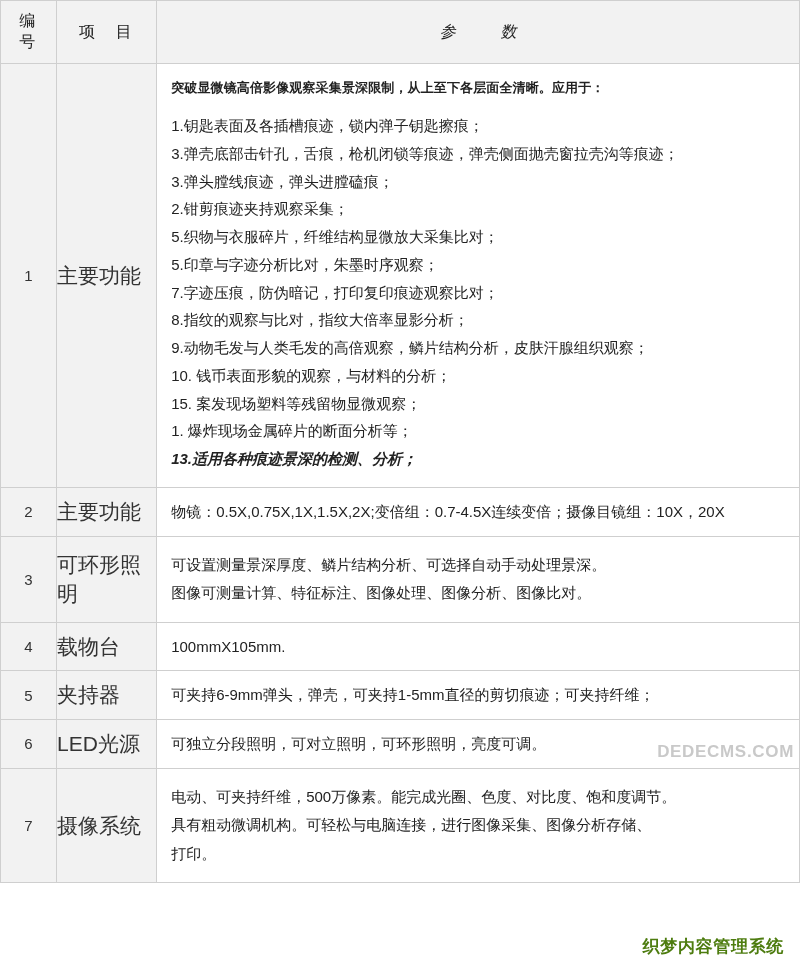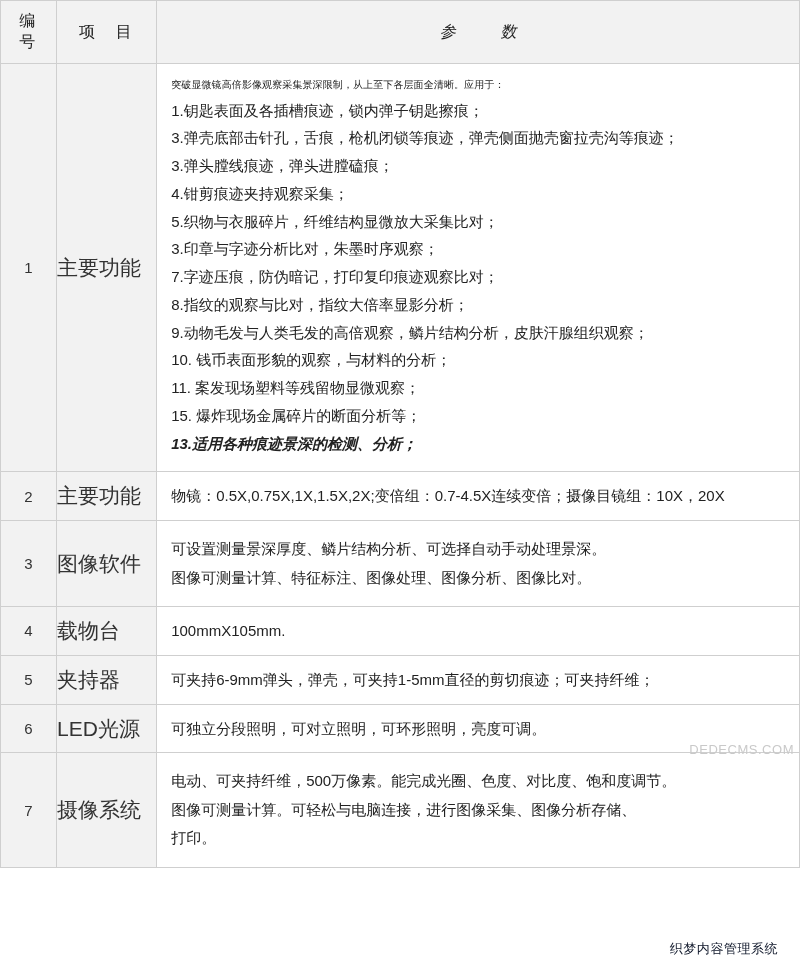--- a/index.html
+++ b/index.html
@@ -57,24 +57,24 @@
   }
   td.param-cell {
     background: #ffffff;
     font-size: 15px;
     line-height: 1.85;
     color: #222;
     padding: 12px 14px 14px 14px;
     text-align: left;
   }
   .param-cell .lead {
-    font-weight: normal;
-    font-size: 10px;
+    font-weight: bold;
+    font-size: 13px;
     display: block;
-    margin-bottom: 2px;
+    margin-bottom: 12px;
     letter-spacing: 0.01em;
   }
   .param-cell .bullet {
     display: block;
     white-space: nowrap;
   }
   .param-cell .bullet.last {
     font-weight: bold;
     font-style: italic;
   }
@@ -83,34 +83,35 @@
   }
   .pad-row .param-cell {
     padding: 14px;
     line-height: 1.9;
   }
   .single .param-cell {
     padding: 10px 14px;
   }
   .watermark {
     position: absolute;
-    font-size: 13px;
+    font-size: 17px;
     color: #c9c9c9;
     letter-spacing: 0.04em;
     pointer-events: none;
     white-space: nowrap;
+    font-weight: bold;
   }
   .wm-right {
     right: 6px;
     top: 742px;
   }
   .wm-bottom {
-    right: 22px;
+    right: 16px;
     bottom: 8px;
-    color: #0f172a;
+    color: #4d7c0f;
   }
 </style>
 </head>
 <body>
 
 <table class="spec-table">
   <colgroup>
     <col class="col-no">
     <col class="col-item">
     <col class="col-param">
@@ -125,44 +126,44 @@
   <tbody>
 
     <tr>
       <td class="no-cell">1</td>
       <td class="item-cell">主要功能</td>
       <td class="param-cell">
         <span class="lead">突破显微镜高倍影像观察采集景深限制，从上至下各层面全清晰。应用于：</span>
         <span class="bullet">1.钥匙表面及各插槽痕迹，锁内弹子钥匙擦痕；</span>
         <span class="bullet">3.弹壳底部击针孔，舌痕，枪机闭锁等痕迹，弹壳侧面抛壳窗拉壳沟等痕迹；</span>
         <span class="bullet">3.弹头膛线痕迹，弹头进膛磕痕；</span>
-        <span class="bullet">4.钳剪痕迹夹持观察采集；</span>
+        <span class="bullet">2.钳剪痕迹夹持观察采集；</span>
         <span class="bullet">5.织物与衣服碎片，纤维结构显微放大采集比对；</span>
-        <span class="bullet">3.印章与字迹分析比对，朱墨时序观察；</span>
+        <span class="bullet">5.印章与字迹分析比对，朱墨时序观察；</span>
         <span class="bullet">7.字迹压痕，防伪暗记，打印复印痕迹观察比对；</span>
         <span class="bullet">8.指纹的观察与比对，指纹大倍率显影分析；</span>
         <span class="bullet">9.动物毛发与人类毛发的高倍观察，鳞片结构分析，皮肤汗腺组织观察；</span>
         <span class="bullet">10. 钱币表面形貌的观察，与材料的分析；</span>
-        <span class="bullet">11. 案发现场塑料等残留物显微观察；</span>
-        <span class="bullet">15. 爆炸现场金属碎片的断面分析等；</span>
+        <span class="bullet">15. 案发现场塑料等残留物显微观察；</span>
+        <span class="bullet">1. 爆炸现场金属碎片的断面分析等；</span>
         <span class="bullet last">13.适用各种痕迹景深的检测、分析；</span>
       </td>
     </tr>
 
     <tr class="single">
       <td class="no-cell">2</td>
       <td class="item-cell">主要功能</td>
       <td class="param-cell">
         <span class="line">物镜：0.5X,0.75X,1X,1.5X,2X;变倍组：0.7-4.5X连续变倍；摄像目镜组：10X，20X</span>
       </td>
     </tr>
 
     <tr class="pad-row">
       <td class="no-cell">3</td>
-      <td class="item-cell">图像软件</td>
+      <td class="item-cell">可环形照明</td>
       <td class="param-cell">
         <span class="line">可设置测量景深厚度、鳞片结构分析、可选择自动手动处理景深。</span>
         <span class="line">图像可测量计算、特征标注、图像处理、图像分析、图像比对。</span>
       </td>
     </tr>
 
     <tr class="single">
       <td class="no-cell">4</td>
       <td class="item-cell">载物台</td>
       <td class="param-cell">
@@ -184,21 +185,21 @@
       <td class="param-cell">
         <span class="line">可独立分段照明，可对立照明，可环形照明，亮度可调。</span>
       </td>
     </tr>
 
     <tr class="pad-row">
       <td class="no-cell">7</td>
       <td class="item-cell">摄像系统</td>
       <td class="param-cell">
         <span class="line">电动、可夹持纤维，500万像素。能完成光圈、色度、对比度、饱和度调节。</span>
-        <span class="line">图像可测量计算。可轻松与电脑连接，进行图像采集、图像分析存储、</span>
+        <span class="line">具有粗动微调机构。可轻松与电脑连接，进行图像采集、图像分析存储、</span>
         <span class="line">打印。</span>
       </td>
     </tr>
 
   </tbody>
 </table>
 
 <div class="watermark wm-right">DEDECMS.COM</div>
 <div class="watermark wm-bottom">织梦内容管理系统</div>
 

